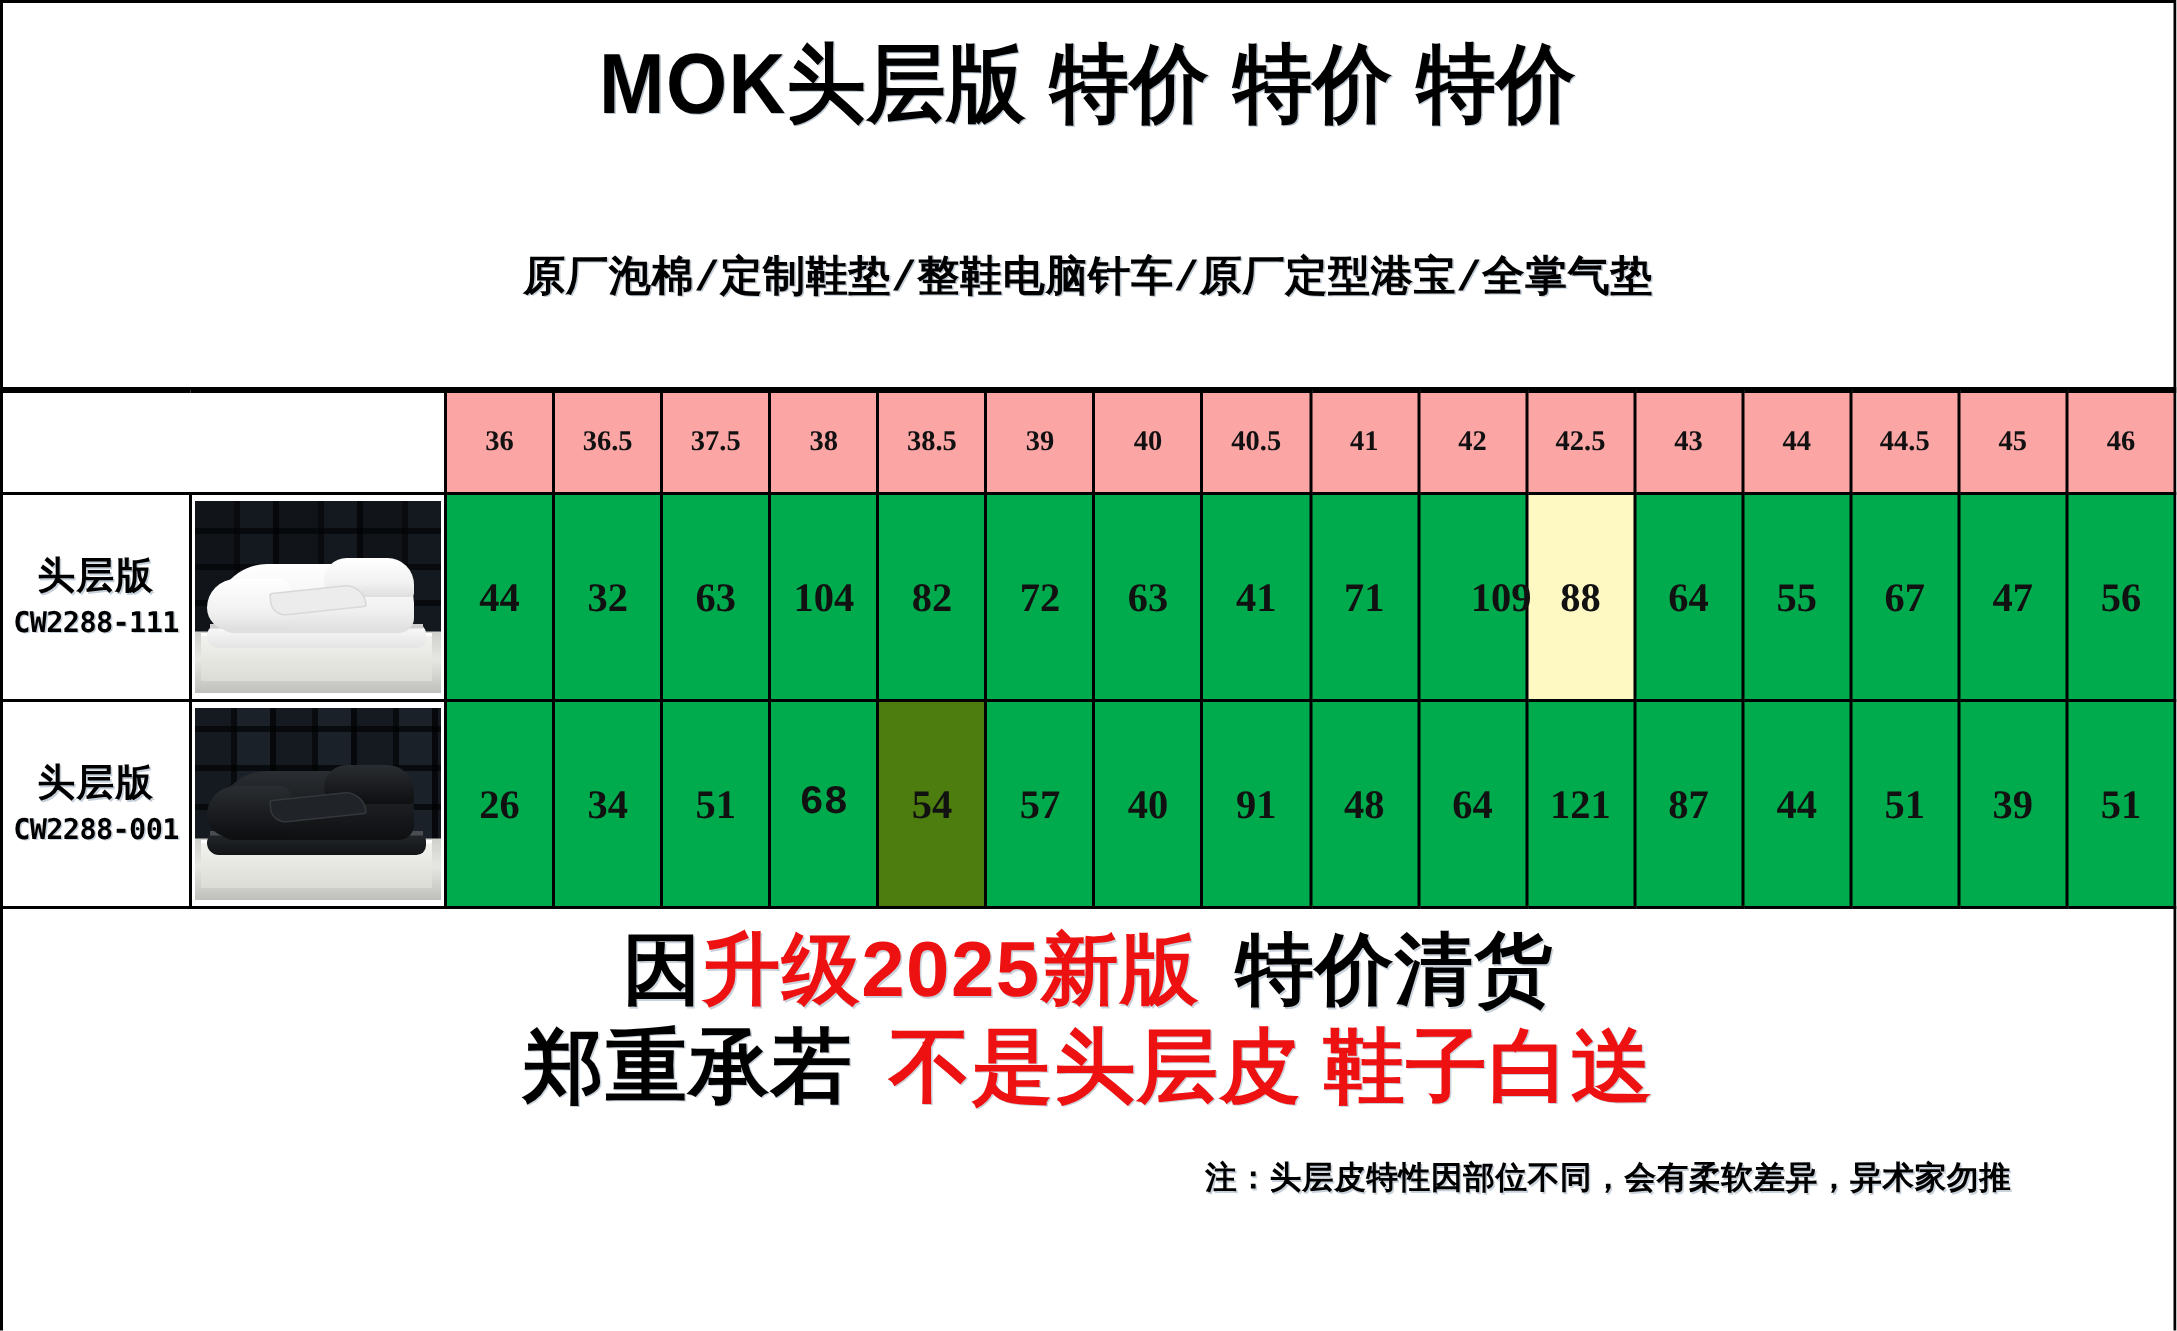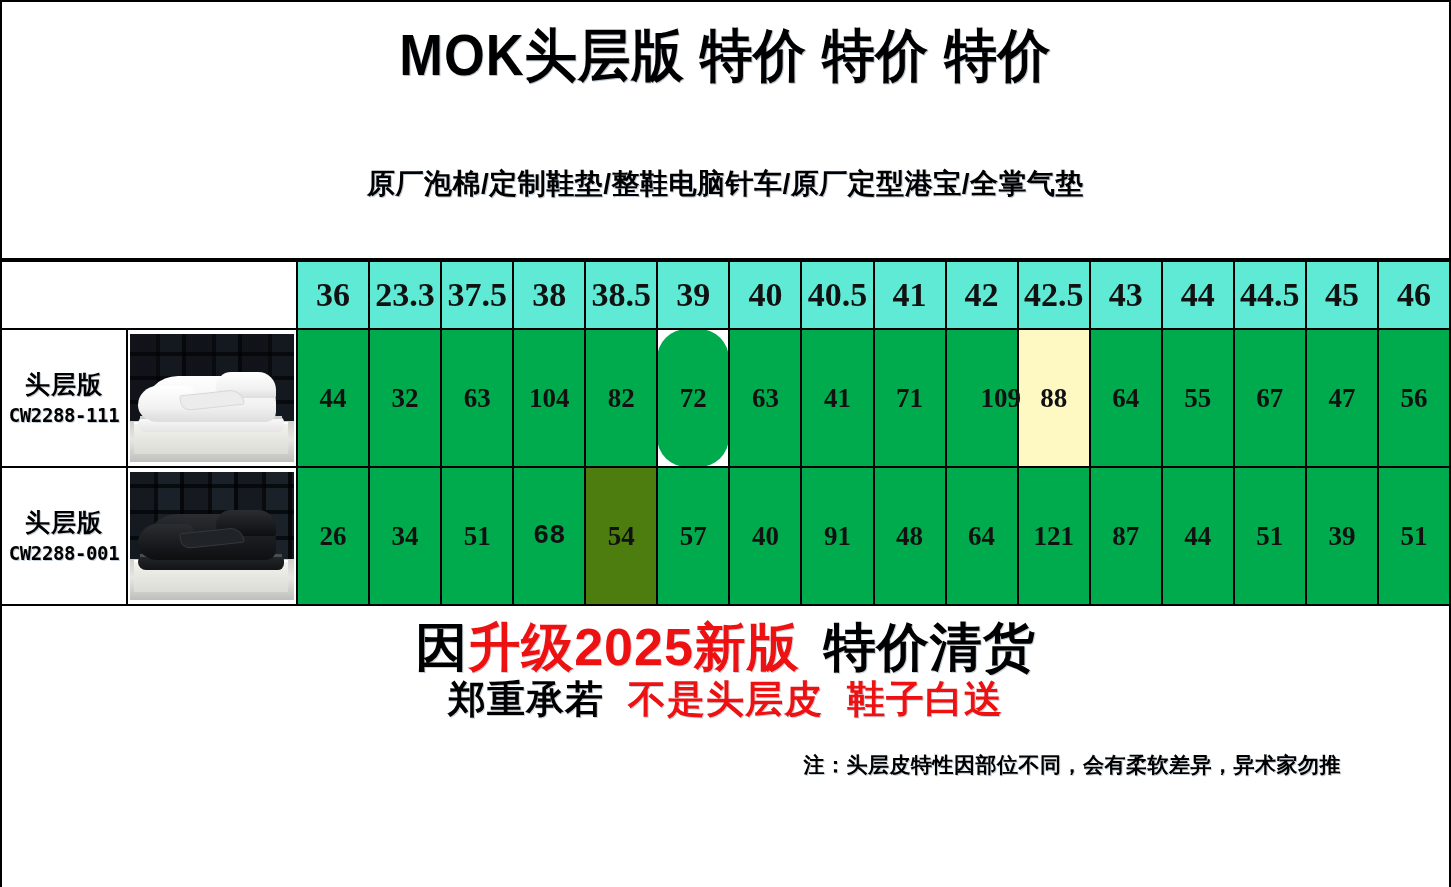--- a/index.html
+++ b/index.html
@@ -50,21 +50,21 @@
     width: 100%;
     height: 150px;
     border-left: 2px solid #000;
     border-right: 2px solid #000;
     border-bottom: 2px solid #000;
     display: flex;
     align-items: center;
     justify-content: center;
   }
   .subtitle-text {
-    font-family: Liberation Sans, sans-serif;
+    font-family: Liberation Mono, monospace;
     font-weight: bold;
     font-size: 28px;
     letter-spacing: 0.5px;
     white-space: nowrap;
     text-shadow: 1px 1px 0 #c2ccd6;
   }
 
   
   table.size-table {
     border-collapse: collapse;
@@ -77,24 +77,24 @@
     text-align: center;
     vertical-align: middle;
   }
   .col-label { width: 126px; }
   .col-photo { width: 170px; }
   .col-size  { width: auto; }
 
   .hdr-spacer { height: 66px; background: #fff; }
   .hdr-size {
     height: 66px;
-    background: #5eead4;
+    background: #fca5a5;
     font-family: "Liberation Serif", "DejaVu Serif", serif;
     font-weight: bold;
-    font-size: 34px;
+    font-size: 19px;
     color: #111;
   }
 
   .row-body { height: 138px; }
   .cell-label {
     background: #fff;
     font-family: "DejaVu Sans Mono", "Liberation Mono", monospace;
     font-weight: bold;
     font-size: 19px;
     line-height: 1.45;
@@ -237,23 +237,23 @@
   .promo-line1 {
     font-family: "Liberation Sans", "DejaVu Sans", sans-serif;
     font-weight: bold;
     font-size: 52px;
     letter-spacing: 1px;
     white-space: nowrap;
     line-height: 1.15;
     text-shadow: 1px 1px 0 #c9d2db;
   }
   .promo-line2 {
-    font-family: Liberation Mono, monospace;
-    font-weight: bold;
-    font-size: 38px;
+    font-family: Liberation Serif, serif;
+    font-weight: bold;
+    font-size: 54px;
     letter-spacing: 1px;
     white-space: nowrap;
     line-height: 1.25;
     text-shadow: 1px 1px 0 #c9d2db;
   }
   .red { color: #ee1111; text-align: center; }
   .blk { color: #000000; }
   .gap { display: inline-block; width: 24px; }
 
   .footnote {
@@ -299,21 +299,21 @@
         <col class="col-size">
       <col class="col-size">
         <col class="col-size">
         <col class="col-size">
         <col class="col-size">
     </colgroup>
     <thead>
       <tr>
         <td class="hdr-spacer" colspan="2"></td>
         <td class="hdr-size">36</td>
-        <td class="hdr-size">23.3</td>
+        <td class="hdr-size">36.5</td>
         <td class="hdr-size">37.5</td>
         <td class="hdr-size">38</td>
         <td class="hdr-size">38.5</td>
         <td class="hdr-size">39</td>
         <td class="hdr-size">40</td>
         <td class="hdr-size">40.5</td>
         <td class="hdr-size">41</td>
         <td class="hdr-size">42</td>
         <td class="hdr-size">42.5</td>
         <td class="hdr-size">43</td>
@@ -342,21 +342,21 @@
               <div class="collar"></div>
               <div class="swoosh-mark"></div>
             </div>
           </div>
         </td>
         <td class="cell-qty" style="background: rgb(0, 171, 78);">44</td>
         <td class="cell-qty" style="background: rgb(0, 171, 78);">32</td>
         <td class="cell-qty" style="background: rgb(0, 171, 78);">63</td>
         <td class="cell-qty" style="background: rgb(0, 171, 78);">104</td>
         <td class="cell-qty" style="background: rgb(0, 171, 78);">82</td>
-        <td class="cell-qty" style="background: rgb(0, 171, 78); border-radius: 30px;">72</td>
+        <td class="cell-qty" style="background: rgb(0, 171, 78);">72</td>
         <td class="cell-qty" style="background: rgb(0, 171, 78);">63</td>
         <td class="cell-qty" style="background: rgb(0, 171, 78);">41</td>
         <td class="cell-qty" style="background: rgb(0, 171, 78);">71</td>
         <td class="cell-qty" style="background: rgb(0, 171, 78); padding-left: 34px;">109</td>
         <td class="cell-qty" style="background: #fef9c3;">88</td>
         <td class="cell-qty" style="background: rgb(0, 171, 78);">64</td>
         <td class="cell-qty" style="background: rgb(0, 171, 78);">55</td>
         <td class="cell-qty" style="background: rgb(0, 171, 78);">67</td>
         <td class="cell-qty" style="background: rgb(0, 171, 78);">47</td>
         <td class="cell-qty" style="background: rgb(0, 171, 78);">56</td>

